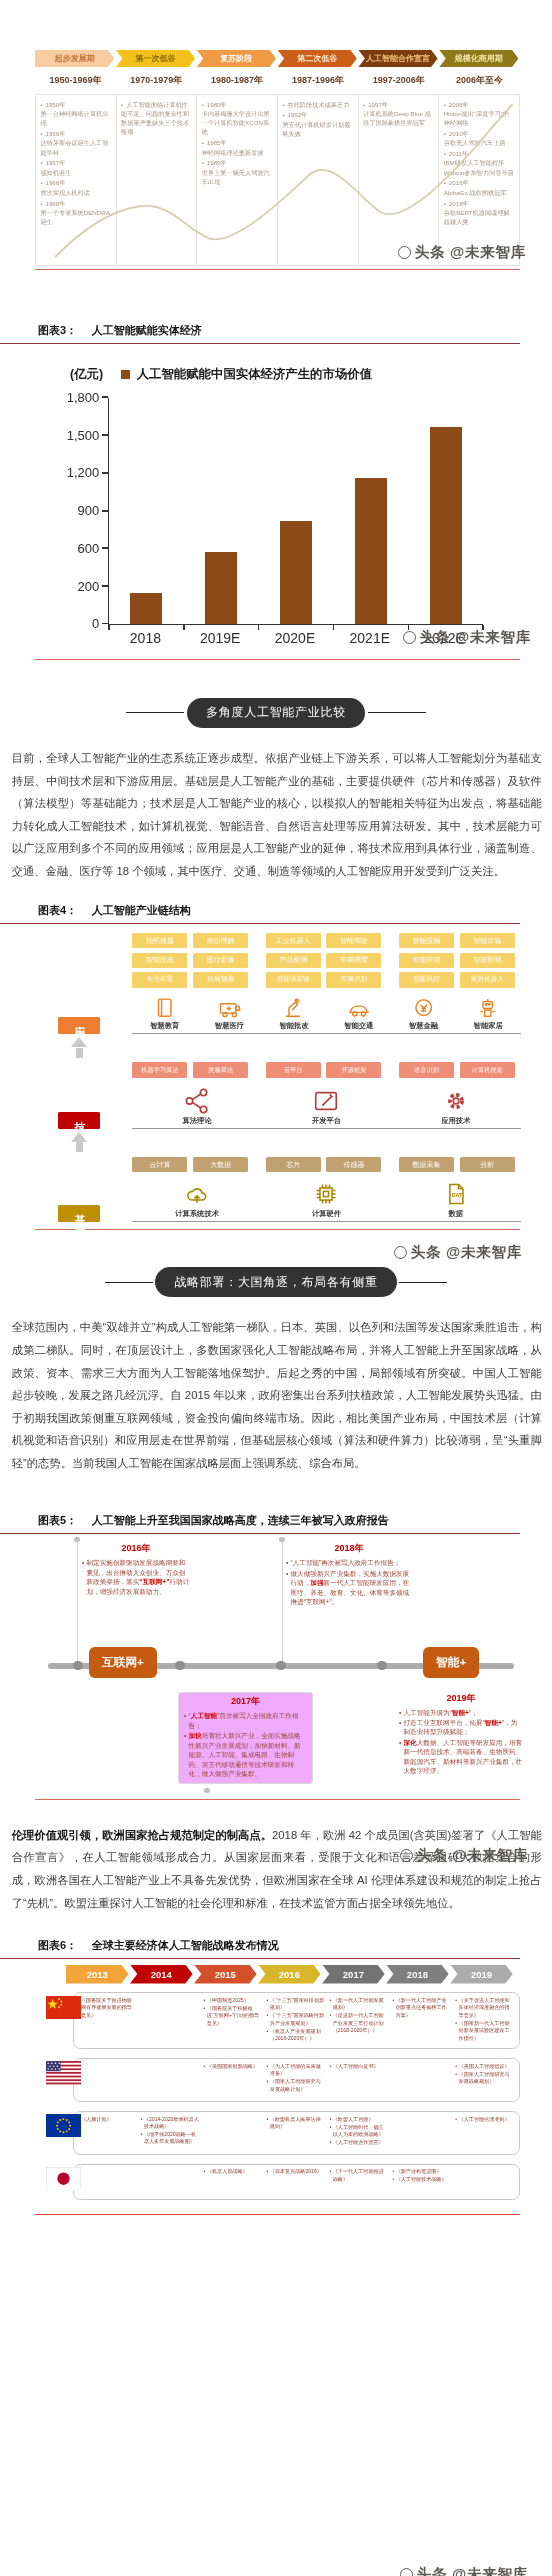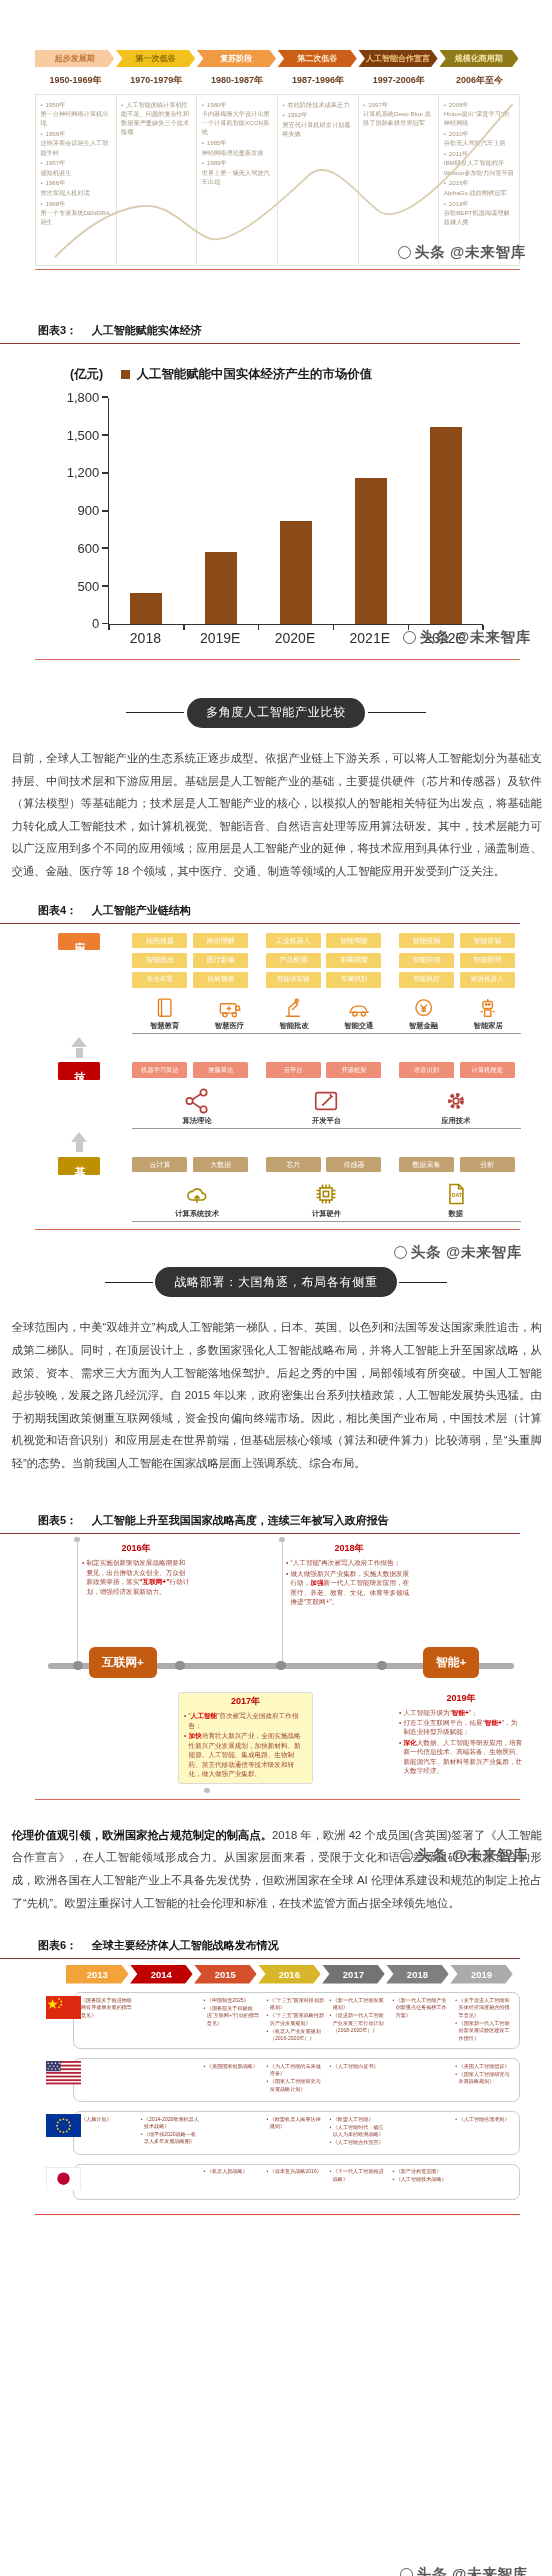--- a/index.html
+++ b/index.html
@@ -46,21 +46,21 @@
   .xlabels div{flex:1;text-align:center;font-size:14px;color:#2e2e2e;}
   
   .pillrow{display:flex;align-items:center;justify-content:center;}
   .pline{width:58px;border-top:1.1px solid #222;}
   .pill{background:#333;color:#fff;font-size:12px;border-radius:16px;padding:6.6px 19px;margin:0 2.9px;letter-spacing:0.7px;}
   
   .para{font-size:11.3px;line-height:22.6px;color:#3d3d3d;text-align:justify;margin:0 10.2px 0 11.7px;}
   .para b{color:#131313;}
   
   .f4{margin:8.8px 32px 0 35px;}
-  .band{display:flex;align-items:flex-start;}
+  .band{display:flex;align-items:flex-end;}
   .laylab{width:42px;margin-left:23.4px;display:flex;align-items:center;justify-content:center;
           writing-mode:vertical-lr;letter-spacing:5.8px;color:#fff;font-size:11px;font-weight:700;border-radius:1.5px;}
   .laycontent{flex:1;margin-left:32px;}
   .boxrow{display:flex;margin-bottom:4.4px;}
   .fbox{width:55px;height:15.3px;margin-right:5.8px;border-radius:1.5px;color:#fff;font-size:7px;
         display:flex;align-items:center;justify-content:center;white-space:nowrap;}
   .fbox.g{margin-left:11.7px;}
   .iconrow{display:flex;border-bottom:1.1px solid #9a9a9a;padding:4.4px 0 2.2px 0;}
   .iconcell{flex:1;display:flex;flex-direction:column;align-items:center;gap:1.5px;}
   .iconlab{font-size:7.3px;font-weight:700;color:#3a3a3a;}
@@ -70,21 +70,21 @@
   .uparrow::after{content:"";position:absolute;left:-3.7px;top:10.2px;width:7.3px;height:10.2px;background:#C9C9C9;}
   
   .f5{position:relative;margin:2.9px 32px 0 35px;height:260px;}
   .vln{position:absolute;border-left:0.7px solid #CFCFCF;width:0;}
   .gdot{position:absolute;width:5.8px;height:5.8px;border-radius:50%;background:#BFBFBF;}
   .tlbar{position:absolute;top:126px;left:13px;right:5.8px;height:6.6px;background:#ADADAD;border-radius:3.7px;}
   .tdot{position:absolute;top:124px;width:9.5px;height:9.5px;border-radius:50%;background:#8F8F8F;}
   .era{position:absolute;top:110px;height:31px;background:#C55A11;color:#fff;font-weight:700;font-size:11.7px;
        border-radius:5.8px;display:flex;align-items:center;justify-content:center;padding:0 13px;z-index:2;}
   .f5card{position:absolute;font-size:6.6px;line-height:1.45;color:#9C4536;}
-  .f5card.bordered{border:0.7px solid #DADADA;border-radius:2.9px;padding:2.9px 5.1px;background:#fef9c3;}
+  .f5card.bordered{border:0.7px solid #DADADA;border-radius:2.9px;padding:2.9px 5.1px;background:#f0abfc;}
   .f5y{color:#C00000;font-weight:700;font-size:9px;text-align:center;margin-bottom:2.9px;}
   .f5b{display:flex;margin-bottom:0.7px;}
   .f5b .blt{margin-right:2.2px;}
   .f5 .red{color:#D40000;font-weight:700;}
   
   .f6{margin:5.8px 32px 0 35px;}
   .chev6row{display:flex;height:19px;margin-left:31px;margin-right:5.8px;}
   .chev6{flex:1;display:flex;align-items:center;justify-content:center;color:#fff;font-size:9.5px;font-weight:700;
          margin-right:1.5px;clip-path:polygon(0 0,calc(100% - 7.3px) 0,100% 50%,calc(100% - 7.3px) 100%,0 100%,7.3px 50%);}
   .chev6.first{clip-path:polygon(0 0,calc(100% - 7.3px) 0,100% 50%,calc(100% - 7.3px) 100%,0 100%);}
@@ -163,21 +163,21 @@
   <div class="legendrow">
     <span>(亿元)</span>
     <span class="legmain">
       <span class="legsq" id="legsq" style="background: rgb(139, 74, 23);"></span>
       <span>人工智能赋能中国实体经济产生的市场价值</span>
     </span>
   </div>
   <div class="chartwrap">
     <div class="yax" id="yax">
         <div class="ylab" style="bottom:-7.3px">0</div>
-        <div class="ylab" style="bottom:30px">500</div>
+        <div class="ylab" style="bottom:30px">200</div>
         <div class="ylab" style="bottom:68px">600</div>
         <div class="ylab" style="bottom:106px">900</div>
         <div class="ylab" style="bottom:144px">1,200</div>
         <div class="ylab" style="bottom:181px">1,500</div>
         <div class="ylab" style="bottom:219px">1,800</div>
       </div>
     <div class="plot" id="plot">
         <div class="ytick" style="bottom:-0.7px"></div>
         <div class="ytick" style="bottom:37px"></div>
         <div class="ytick" style="bottom:75px"></div>

